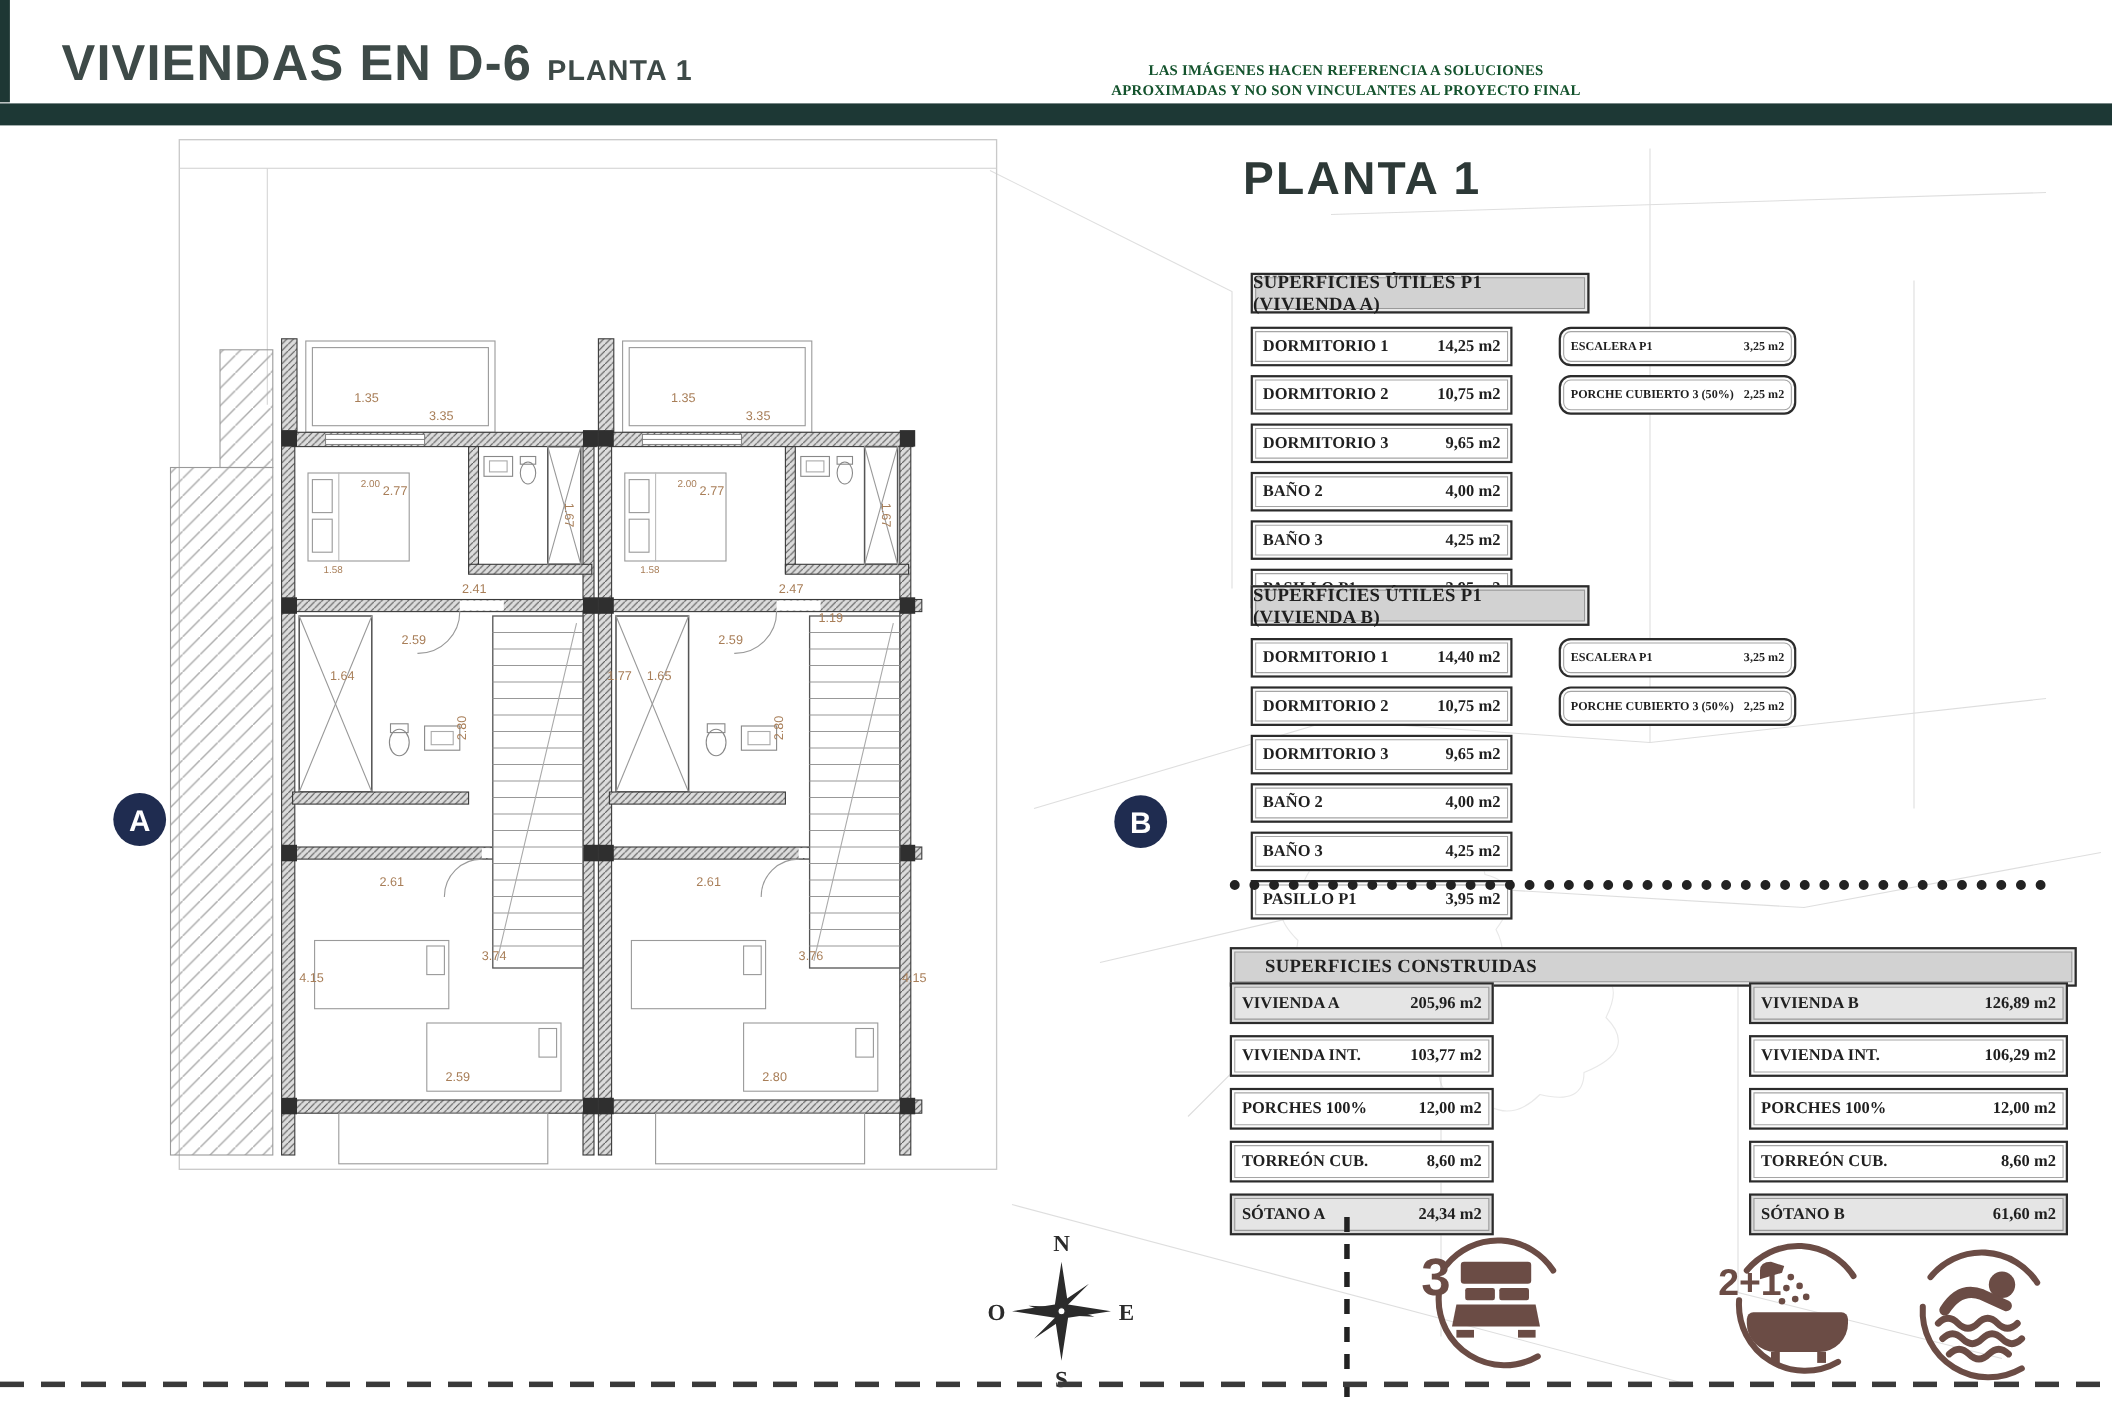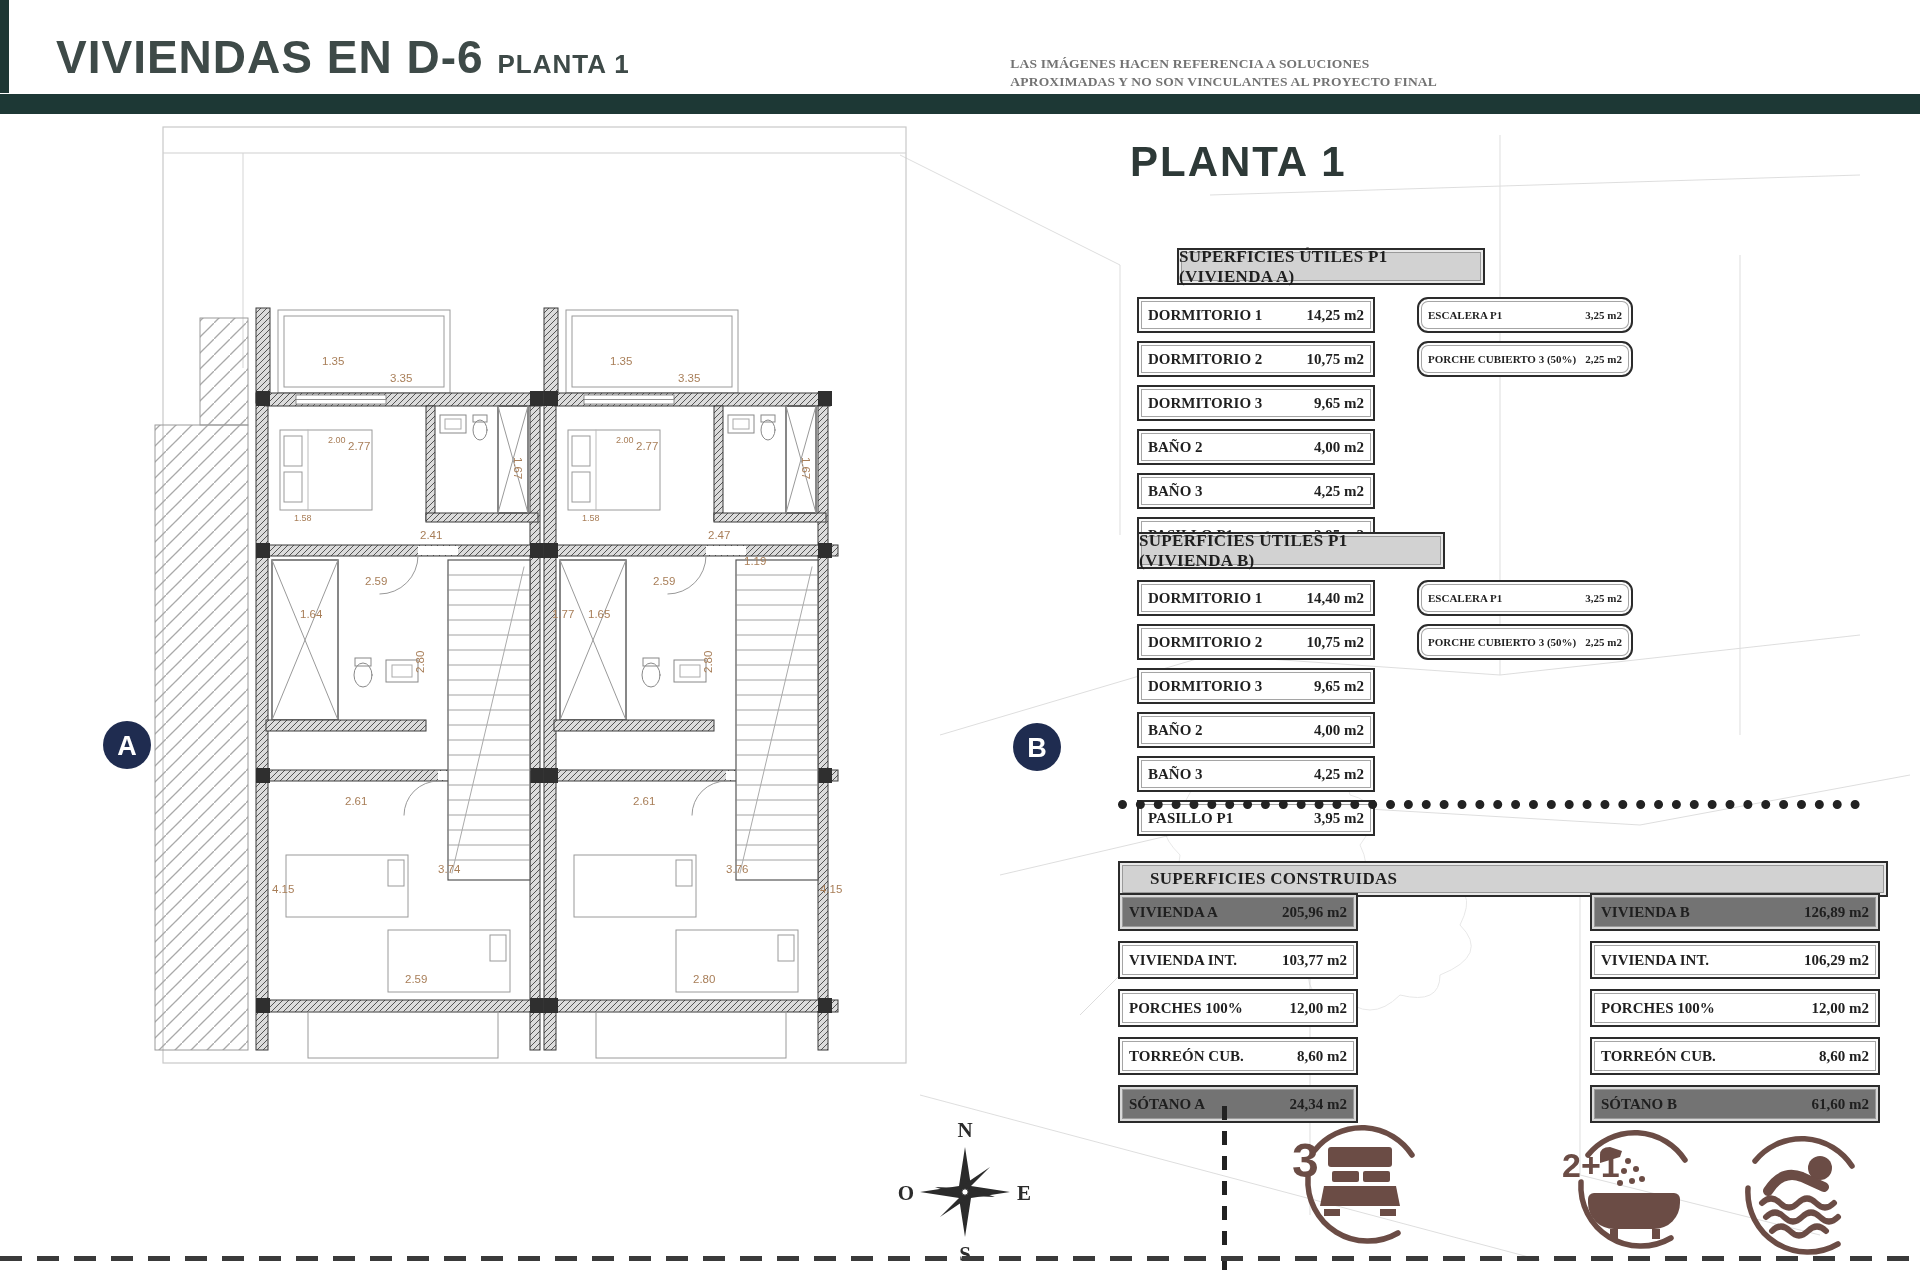--- a/index.html
+++ b/index.html
@@ -4,33 +4,33 @@
 <style>
   html,body{margin:0;padding:0;width:1920px;height:1280px;background:#ffffff;overflow:hidden;
     font-family:"Liberation Sans",sans-serif;position:relative;}
   .abs{position:absolute;}
   
   #corner-notch{left:0;top:0;width:9px;height:93px;background:#1e3734;}
   #title{left:56px;top:30px;color:#3e4a48;white-space:nowrap;}
   #title .main{font-size:46px;font-weight:bold;letter-spacing:1px;}
   #title .main::first-letter{font-size:58px;}
   #title .sub{font-size:26px;font-weight:bold;margin-left:14px;letter-spacing:1px;}
-  #disclaimer{right:483px;top:55px;text-align:left;color:#737373;
+  #disclaimer{right:483px;top:55px;text-align:center;color:#14532d;
     font-family:"Liberation Serif",serif;font-weight:bold;font-size:13.5px;line-height:18px;letter-spacing:.2px;}
   #teal-bar{left:0;top:94px;width:1920px;height:20px;background:#1d3835;}
   
   #planta-heading{left:1130px;top:138px;font-size:42px;font-weight:bold;color:#2d3937;letter-spacing:2px;}
   .theader{border:2px solid #2b2b2b;background:#d2d2d2;display:flex;align-items:center;justify-content:center;
     font-family:"Liberation Serif",serif;font-weight:bold;font-size:17px;color:#1f1f1f;
     box-shadow:inset 0 0 0 2px #e9e9e9, inset 0 0 0 3px #9a9a9a;letter-spacing:.3px;}
   .tcol{display:flex;flex-direction:column;}
   .trow{height:26px;border:2px solid #2b2b2b;background:#fff;display:flex;justify-content:space-between;
     align-items:center;padding:3px 9px;font-family:"Liberation Serif",serif;font-weight:bold;font-size:15px;color:#1f1f1f;
     box-shadow:inset 0 0 0 2px #fdfdfd, inset 0 0 0 3px #a5a5a5;}
-  .trow.shade{background:#737373;box-shadow:inset 0 0 0 2px #d9d9d9, inset 0 0 0 3px #9a9a9a;}
+  .trow.shade{background:#e5e5e5;box-shadow:inset 0 0 0 2px #d9d9d9, inset 0 0 0 3px #9a9a9a;}
   .gap8 .trow{margin-bottom:8px;}
   .gap10 .trow{margin-bottom:10px;height:28px;}
   .side .trow{font-size:11px;border-radius:11px;}
   #dotted-sep{left:1118px;top:800px;width:742px;height:0;border-top:9px dotted #222;}
   
   #v-dash{left:1222px;top:1106px;width:5px;height:174px;
     background:repeating-linear-gradient(180deg,#222 0 14px,transparent 14px 25px);}
   #bottom-dash{left:0;top:1256px;width:1920px;height:5px;
     background:repeating-linear-gradient(90deg,#3a3a3a 0 22px,transparent 22px 37px);}
   svg text.dim{font-family:"Liberation Sans",sans-serif;font-size:11.5px;fill:#a87e58;}
@@ -289,21 +289,21 @@
     <circle cx="895" cy="1077" r="3.2" fill="#fff" stroke="#2b2b2b"></circle>
     <text class="compass-letter" x="895" y="1022">N</text>
     <text class="compass-letter" x="895" y="1146">S</text>
     <text class="compass-letter" x="954" y="1085">E</text>
     <text class="compass-letter" x="836" y="1085">O</text>
   </g>
 </svg>
 
 <div class="abs" id="planta-heading">PLANTA 1</div>
 
-<div class="abs theader" style="left:1137px;top:248px;width:304px;height:33px;margin-left:40px;">SUPERFICIES ÚTILES P1 (VIVIENDA A)</div>
+<div class="abs theader" style="left:1137px;top:248px;width:304px;height:33px;">SUPERFICIES ÚTILES P1 (VIVIENDA A)</div>
 <div class="abs tcol gap8" style="left:1137px;top:297px;width:238px;">
     <div class="trow">
       <span>DORMITORIO 1</span>
       <span>14,25 m2</span>
     </div>
     <div class="trow">
       <span>DORMITORIO 2</span>
       <span>10,75 m2</span>
     </div>
     <div class="trow">

